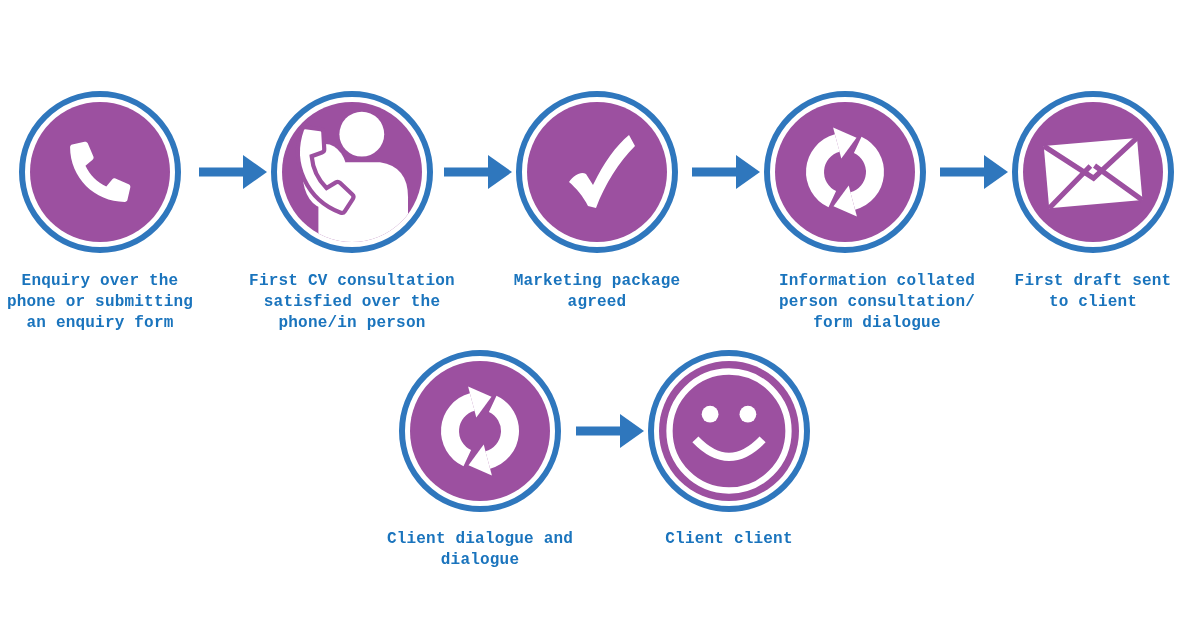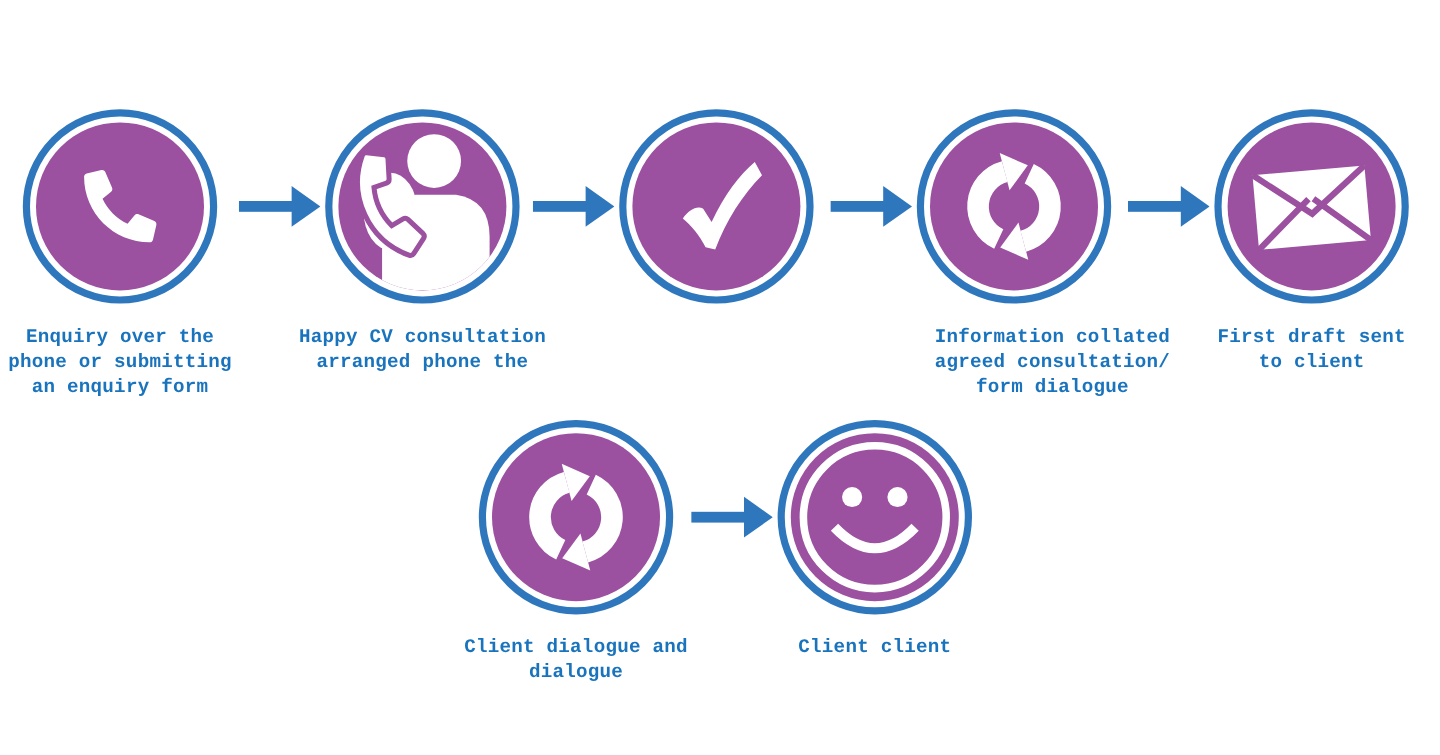--- a/index.html
+++ b/index.html
@@ -71,35 +71,40 @@
        <circle cx="57" cy="23" r="16" fill="#ffffff"></circle>
        <path d="M26 100 L26 68 Q26 46 46 43 L70 43 Q90 46 90 68 L90 100 Z" fill="#ffffff"></path>
        <ellipse cx="31" cy="53" rx="16" ry="23" fill="#ffffff"></ellipse>
        <g transform="rotate(20 30 50) translate(56,22) scale(-0.1,0.1)">
          <path d="M493.4 24.6l-104-24c-11.3-2.6-22.9 3.3-27.5 13.9l-48 112c-4.2 9.8-1.4 21.3 6.9 28l60.6 49.6c-36 76.7-98.9 140.5-177.2 177.2l-49.6-60.6c-6.8-8.3-18.2-11.1-28-6.9l-112 48C3.9 366.5-2 378.1.6 389.4l24 104C27.1 504.2 36.7 512 48 512c256.1 0 464-207.5 464-464 0-11.2-7.7-20.9-18.6-23.4z" fill="#ffffff" stroke="#9c50a0" stroke-width="30"></path>
        </g>
      </svg>
       </div>
     </div>
     <div class="label" style="left: 237px; top: 244px;">
-      <div>Happy CV consultation</div>
-      <div>arranged phone the</div>
+      <div>First CV consultation</div>
+      <div>satisfied over the</div>
+      <div>phone/in person</div>
     </div>
     <div class="arrow" style="left: 444px; top: 125px;"><svg width="68" height="40" viewBox="0 0 68 40">
     <g fill="#2f77bd">
       <rect x="0" y="15.5" width="46" height="9"></rect>
       <polygon points="44,3 68,20 44,37"></polygon>
     </g>
       </svg></div>
     <div class="ring" style="left: 516px; top: 64px;">
       <div class="disc">
         <svg viewBox="0 0 100 100" width="100" height="100">
        <path d="M22 60 C27 53 34 49 39 52 L46 63 C57 40 69 24 82 13 L88 24 C72 40 58 62 49 86 L41 84 C36 74 29 66 22 60 Z" fill="#ffffff"></path>
      </svg>
       </div>
+    </div>
+    <div class="label" style="left: 482px; top: 244px;">
+      <div>Marketing package</div>
+      <div>agreed</div>
     </div>
     <div class="arrow" style="left: 692px; top: 125px;"><svg width="68" height="40" viewBox="0 0 68 40">
     <g fill="#2f77bd">
       <rect x="0" y="15.5" width="46" height="9"></rect>
       <polygon points="44,3 68,20 44,37"></polygon>
     </g>
       </svg></div>
     <div class="ring" style="left: 764px; top: 64px;">
       <div class="disc">
         <svg viewBox="0 0 100 100" width="100" height="100">
@@ -107,21 +112,21 @@
        <path d="M33.5 85.3 A39 39 0 0 1 39.9 12.3 L44.6 29.7 A21 21 0 0 0 41.1 69.0 Z"></path>
        <polygon points="61.5,15.8 38.1,5.5 46.3,36.5"></polygon>
        <path d="M66.5 14.7 A39 39 0 0 1 60.1 87.7 L55.4 70.3 A21 21 0 0 0 58.9 31.0 Z"></path>
        <polygon points="38.5,84.2 61.9,94.5 53.7,63.5"></polygon>
      </g>
         </svg>
       </div>
     </div>
     <div class="label" style="left: 762px; top: 244px;">
       <div>Information collated</div>
-      <div>agreed consultation/</div>
+      <div>person consultation/</div>
       <div>form dialogue</div>
     </div>
     <div class="arrow" style="left: 940px; top: 125px;"><svg width="68" height="40" viewBox="0 0 68 40">
     <g fill="#2f77bd">
       <rect x="0" y="15.5" width="46" height="9"></rect>
       <polygon points="44,3 68,20 44,37"></polygon>
     </g>
       </svg></div>
     <div class="ring" style="left: 1012px; top: 64px;">
       <div class="disc">

